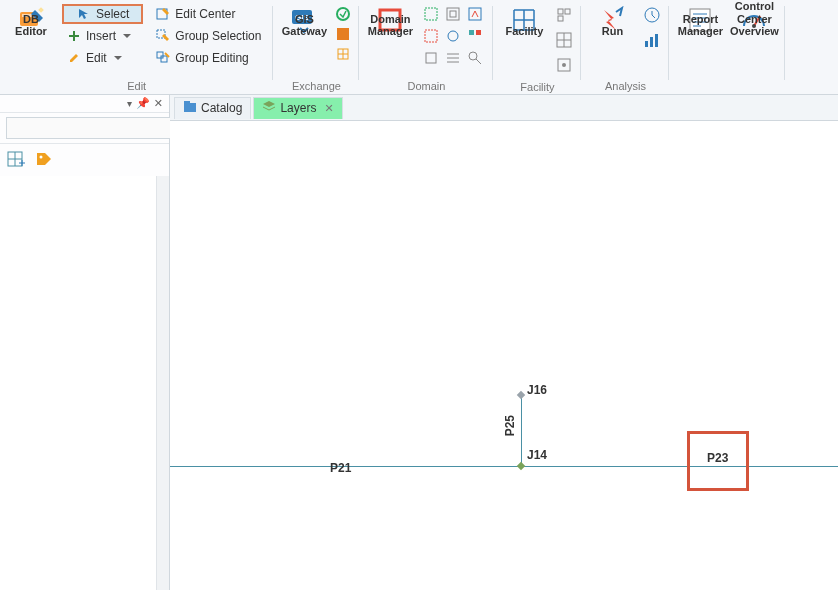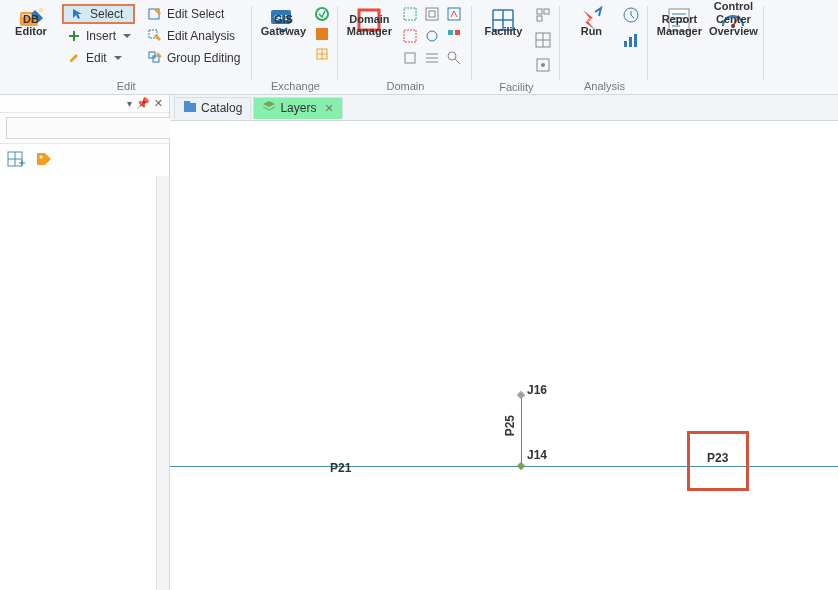--- a/index.html
+++ b/index.html
@@ -8,21 +8,21 @@
   .group { display: flex; flex-direction: column; align-items: center; padding: 2px 4px 0 4px; position: relative; }
   .group::after { content: ""; position: absolute; right: 0; top: 6px; bottom: 14px; width: 1px; background: #d7dee4; }
   .group-body { display: flex; align-items: flex-start; flex: 1; }
   .group-label { font-size: 11px; color: #777; padding: 2px 0; text-align: center; width: 100%; }
   .col { display: flex; flex-direction: column; gap: 2px; padding: 2px 4px; }
   .btn-lg { display: flex; flex-direction: column; align-items: center; justify-content: flex-end; padding: 2px 6px; min-width: 54px; cursor: default; }
   .btn-lg .ic { width: 32px; height: 32px; display: flex; align-items: center; justify-content: center; margin-bottom: 2px; }
   .btn-lg .lbl { font-size: 11px; text-align: center; line-height: 1.15; white-space: pre-line; }
   .btn-sm { display: flex; align-items: center; gap: 4px; padding: 1px 4px; height: 20px; font-size: 12px; cursor: default; }
   .btn-sm .ic { width: 16px; height: 16px; display: flex; align-items: center; justify-content: center; }
-  .select-hl { background: #d6e9f3; border: 2px solid #e07b4f; padding: 1px 6px; }
+  .select-hl { background: #d6e9f3; border: 2px solid #e07b4f; padding: 1px 12px; }
   .drop::after { content: ""; display: inline-block; margin-left: 3px; border: 4px solid transparent; border-top-color: #666; transform: translateY(2px); }
   .mini-grid { display: grid; grid-template-columns: repeat(3,20px); grid-template-rows: repeat(3,20px); gap: 2px; padding: 2px 4px; }
   .mini-grid .cell { width: 20px; height: 20px; display:flex;align-items:center;justify-content:center; }
   .work { display: flex; height: calc(590px - 95px); }
   .side { width: 170px; border-right: 1px solid #d0d7dd; display: flex; flex-direction: column; background:#fdfdfe; }
   .side-top { display:flex; justify-content:flex-end; align-items:center; gap:4px; padding:2px 6px; border-bottom:1px solid #e3e7eb; font-size:11px; color:#666; }
   .side-top .caret { font-size:10px; }
   .side-search { display:flex; align-items:center; padding:4px 6px; border-bottom:1px solid #e3e7eb; }
   .side-search input { flex:1; border:1px solid #cfd7dd; border-right:none; height:22px; padding:0 4px; background:#fafafa; }
   .side-search .sbtn { width:22px; height:22px; border:1px solid #cfd7dd; border-left:none; display:flex; align-items:center; justify-content:center; background:#f4f6f8; }
@@ -91,30 +91,30 @@
         </div>
       </div>
       <div class="col">
         <div class="btn-sm">
           <span class="ic">
               <svg width="14" height="14" viewBox="0 0 14 14">
                 <rect x="1" y="2" width="10" height="10" fill="none" stroke="#2e7ab8"></rect>
                 <path d="M8 1 L13 6 L11 8 L6 3 Z" fill="#f0a020"></path>
               </svg>
             </span>
-          <span>Edit Select</span>
+          <span>Edit Center</span>
         </div>
         <div class="btn-sm">
           <span class="ic">
               <svg width="14" height="14" viewBox="0 0 14 14">
                 <rect x="1" y="1" width="8" height="8" fill="none" stroke="#2e7ab8" stroke-dasharray="2 1"></rect>
                 <path d="M8 5 L13 10 L11 12 L6 7 Z" fill="#f0a020"></path>
               </svg>
             </span>
-          <span>Edit Analysis</span>
+          <span>Group Selection</span>
         </div>
         <div class="btn-sm">
           <span class="ic">
               <svg width="14" height="14" viewBox="0 0 14 14">
                 <rect x="1" y="1" width="6" height="6" fill="none" stroke="#2e7ab8"></rect>
                 <rect x="5" y="5" width="6" height="6" fill="none" stroke="#2e7ab8"></rect>
                 <path d="M9 2 L13 6" stroke="#f0a020" stroke-width="2"></path>
               </svg>
             </span>
           <span>Group Editing</span>

